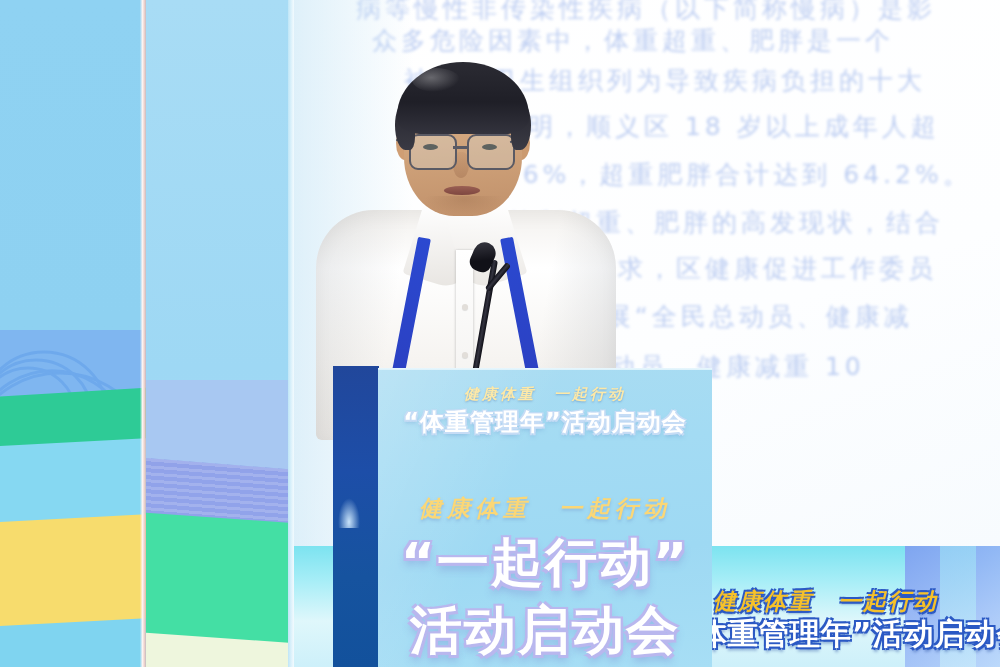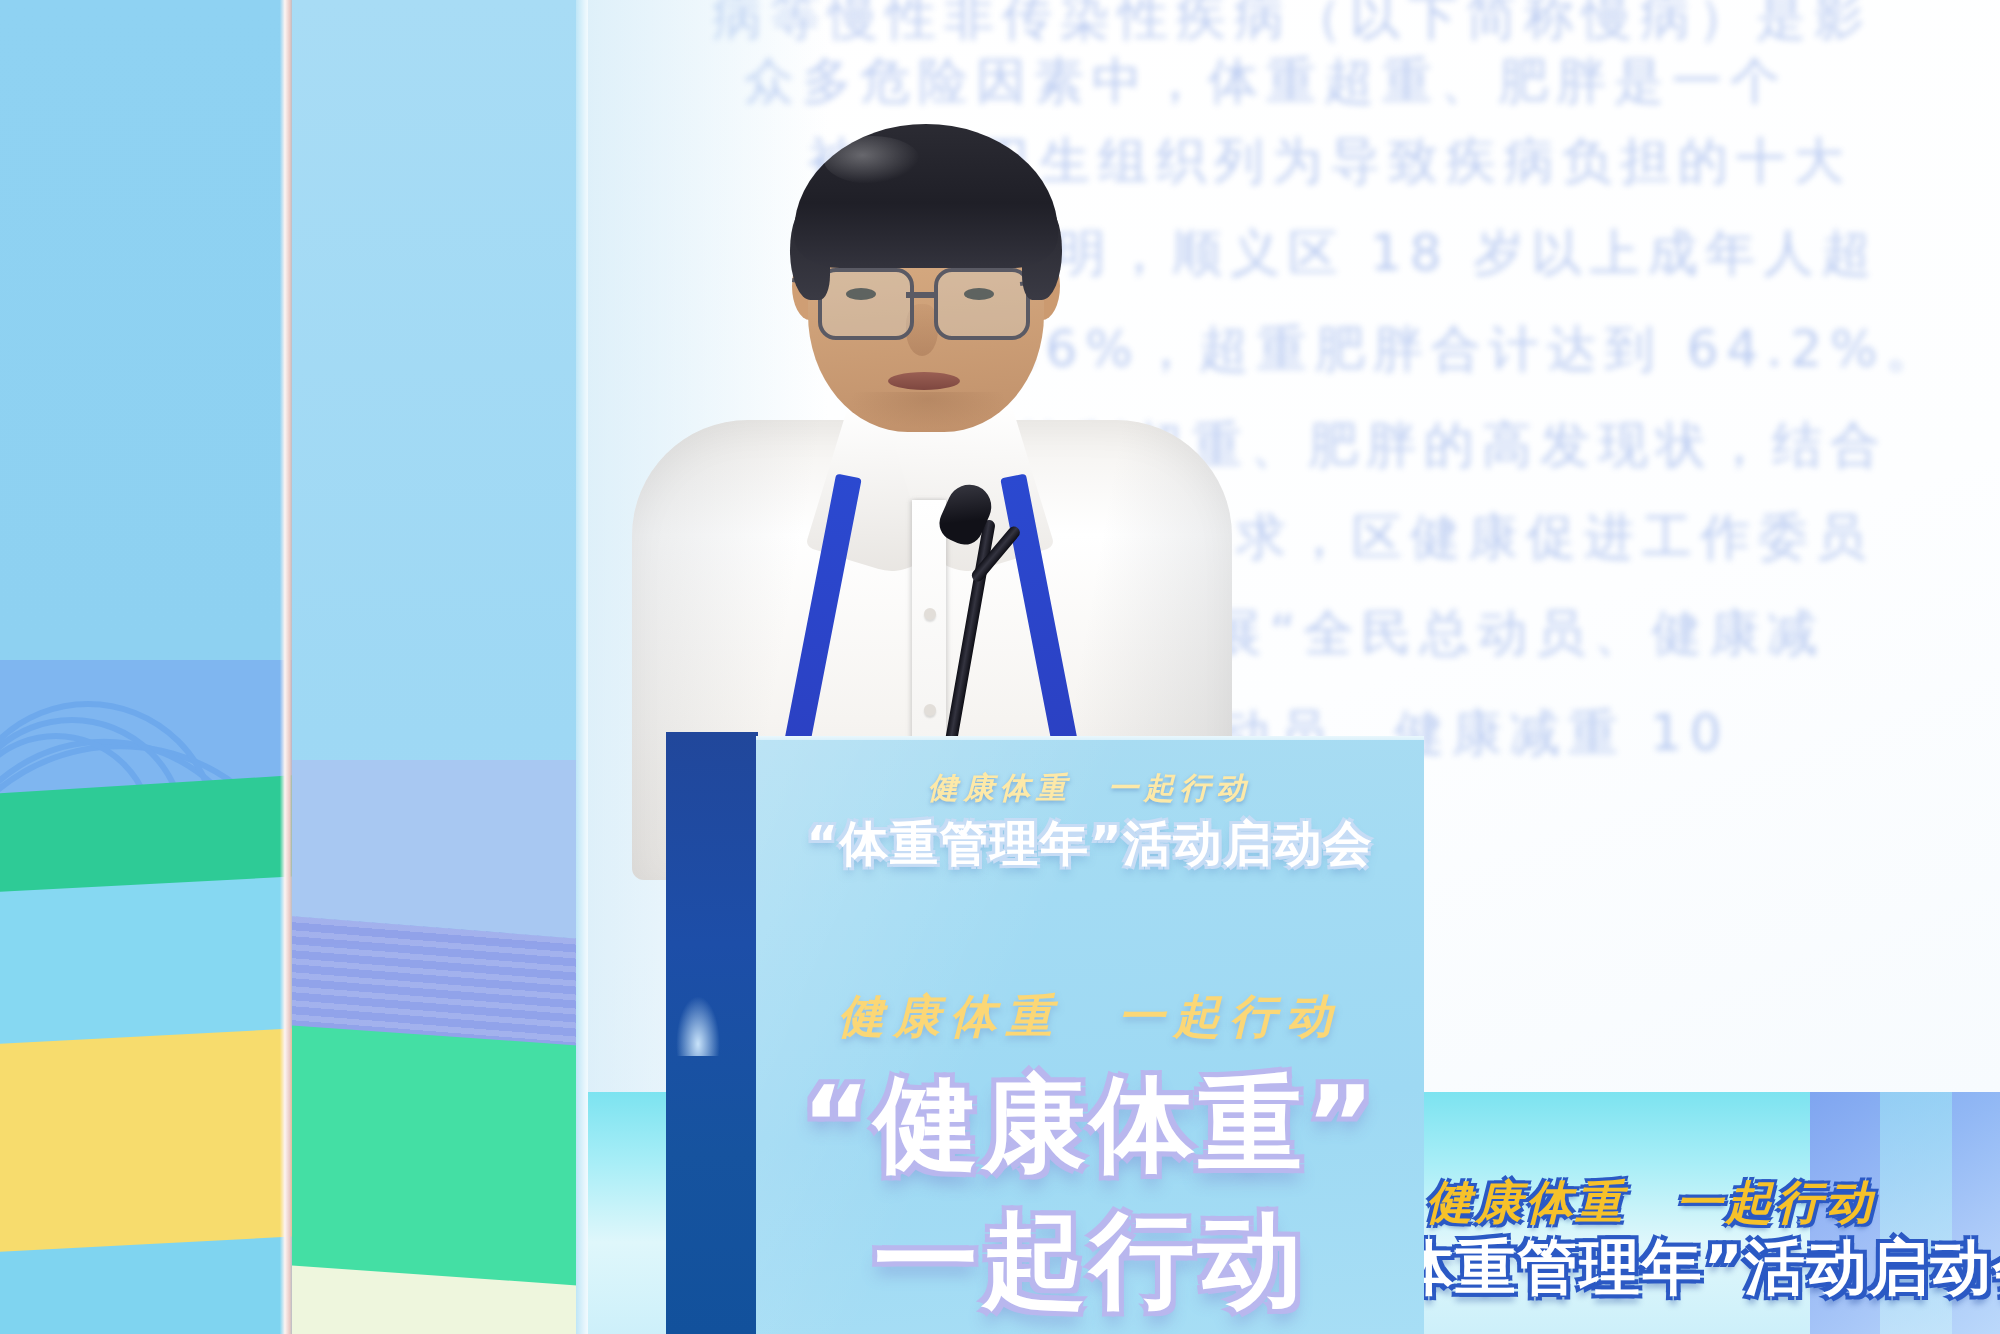--- a/index.html
+++ b/index.html
@@ -271,16 +271,16 @@
 
   <div class="layer" id="podium-side"></div>
   <div class="layer" id="podium-side-gl"></div>
   <div class="layer" id="podium-top"></div>
   <div class="layer" id="podium"></div>
   <div class="layer" id="podium-sheen"></div>
 
   <div class="pod-txt" id="pod-sub1">健康体重　一起行动</div>
   <div class="pod-txt" id="pod-main1">“体重管理年”活动启动会</div>
   <div class="pod-txt" id="pod-sub2">健康体重　一起行动</div>
-  <div class="pod-txt" id="pod-main2">“健康体重”</div>
-  <div class="pod-txt" id="pod-main3">一起行动</div>
+  <div class="pod-txt" id="pod-main2">“一起行动”</div>
+  <div class="pod-txt" id="pod-main3">活动启动会</div>
 
 </div>
 
 </body></html>

